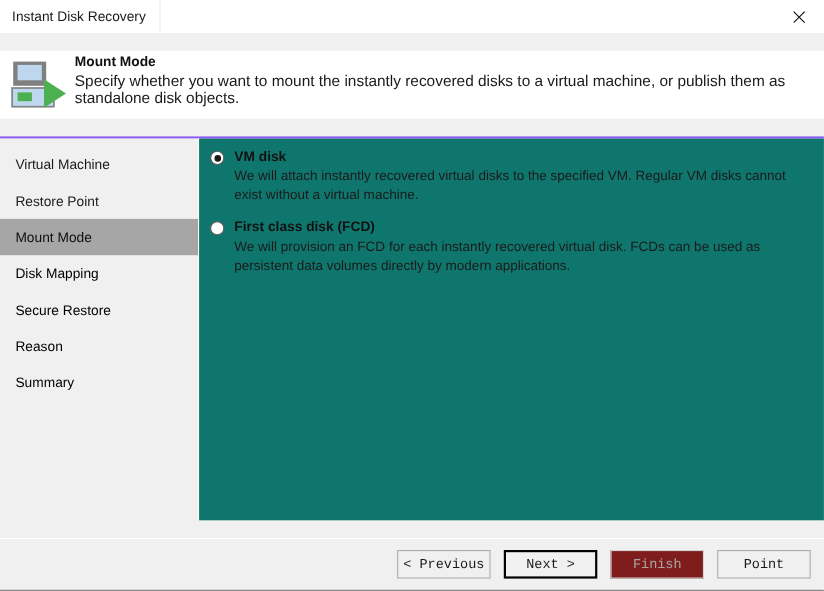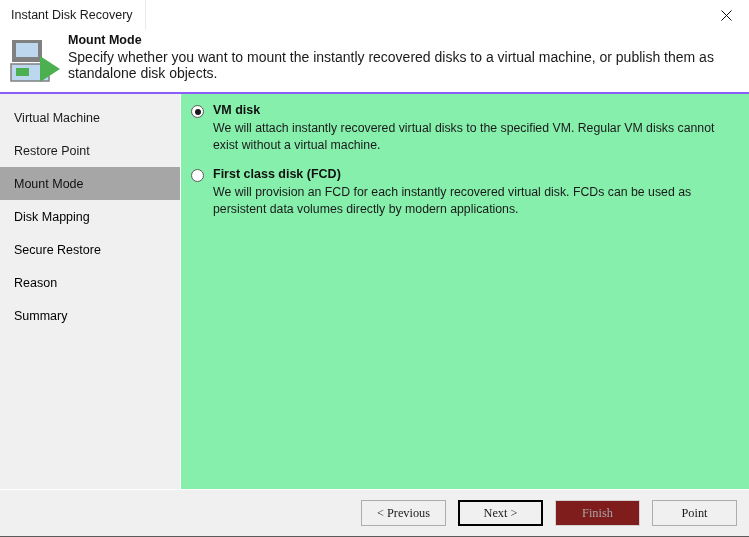--- a/index.html
+++ b/index.html
@@ -17,20 +17,21 @@
 
   .window {
     position: relative;
     width: 749px;
     height: 537px;
     background: #f0f0f0;
     box-sizing: border-box;
     border-bottom: 1px solid #5b5b5b;
     display: flex;
     flex-direction: column;
+    gap: 16px;
   }
 
   
   .titlebar {
     position: relative;
     height: 30px;
     background: #ffffff;
     flex: 0 0 auto;
   }
   .title-tab {
@@ -137,21 +138,21 @@
   }
   .nav-item.done { color: #1a1a1a; }
   .nav-item.active {
     background: #a6a6a6;
     color: #101010;
   }
 
   .content {
     position: relative;
     flex: 1 1 auto;
-    background: #86efac;
+    background: #0f766e;
     padding: 8px 10px 0 10px;
     box-sizing: border-box;
   }
 
   .option {
     position: relative;
     padding-left: 22px;
     margin-bottom: 13px;
   }
   .radio {
@@ -206,21 +207,21 @@
     padding-right: 12px;
     box-sizing: border-box;
   }
   .btn {
     width: 85px;
     height: 26px;
     margin-left: 12px;
     background: #f0f0f0;
     border: 1px solid #adadad;
     box-sizing: border-box;
-    font-family: Liberation Serif, serif;
+    font-family: Liberation Mono, monospace;
     font-size: 12.3px;
     color: #1a1a1a;
     display: flex;
     align-items: center;
     justify-content: center;
     cursor: default;
     user-select: none;
     padding: 0;
   }
   .btn.focused {

